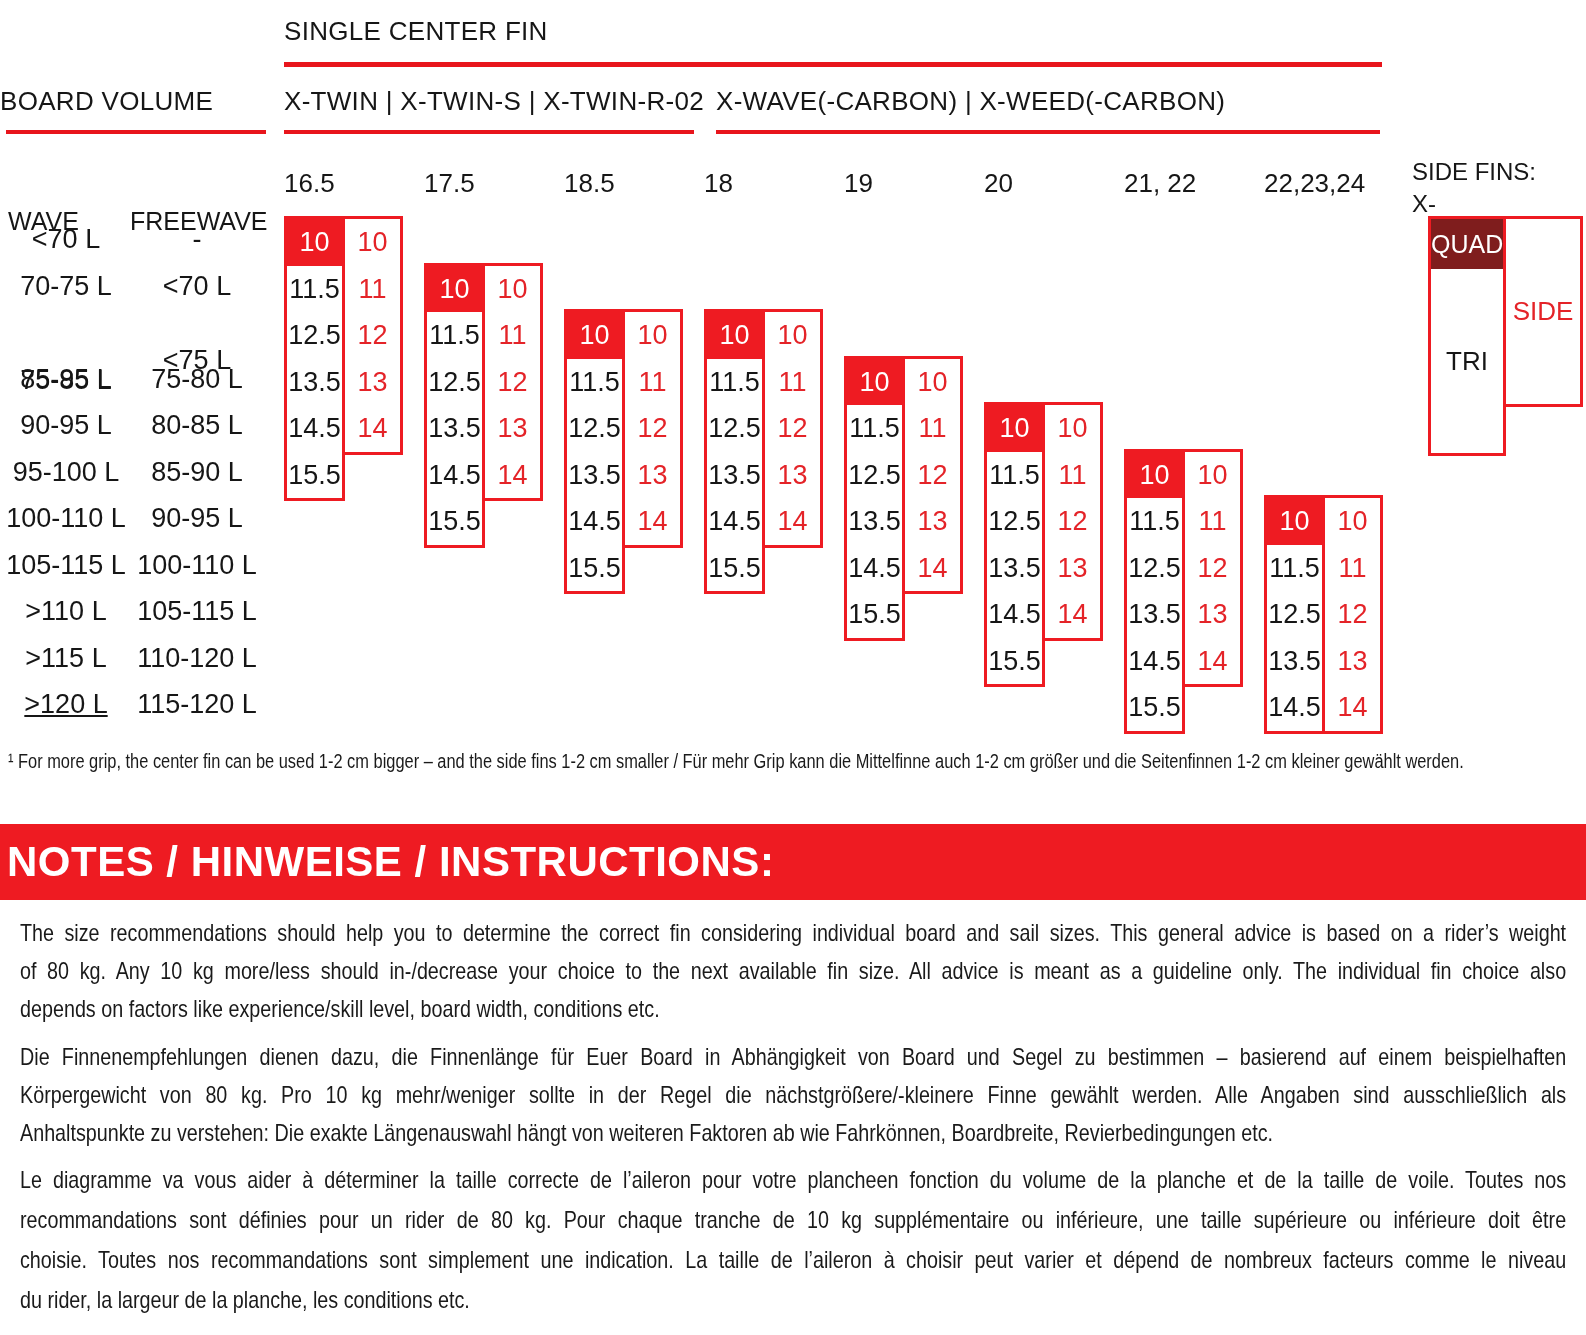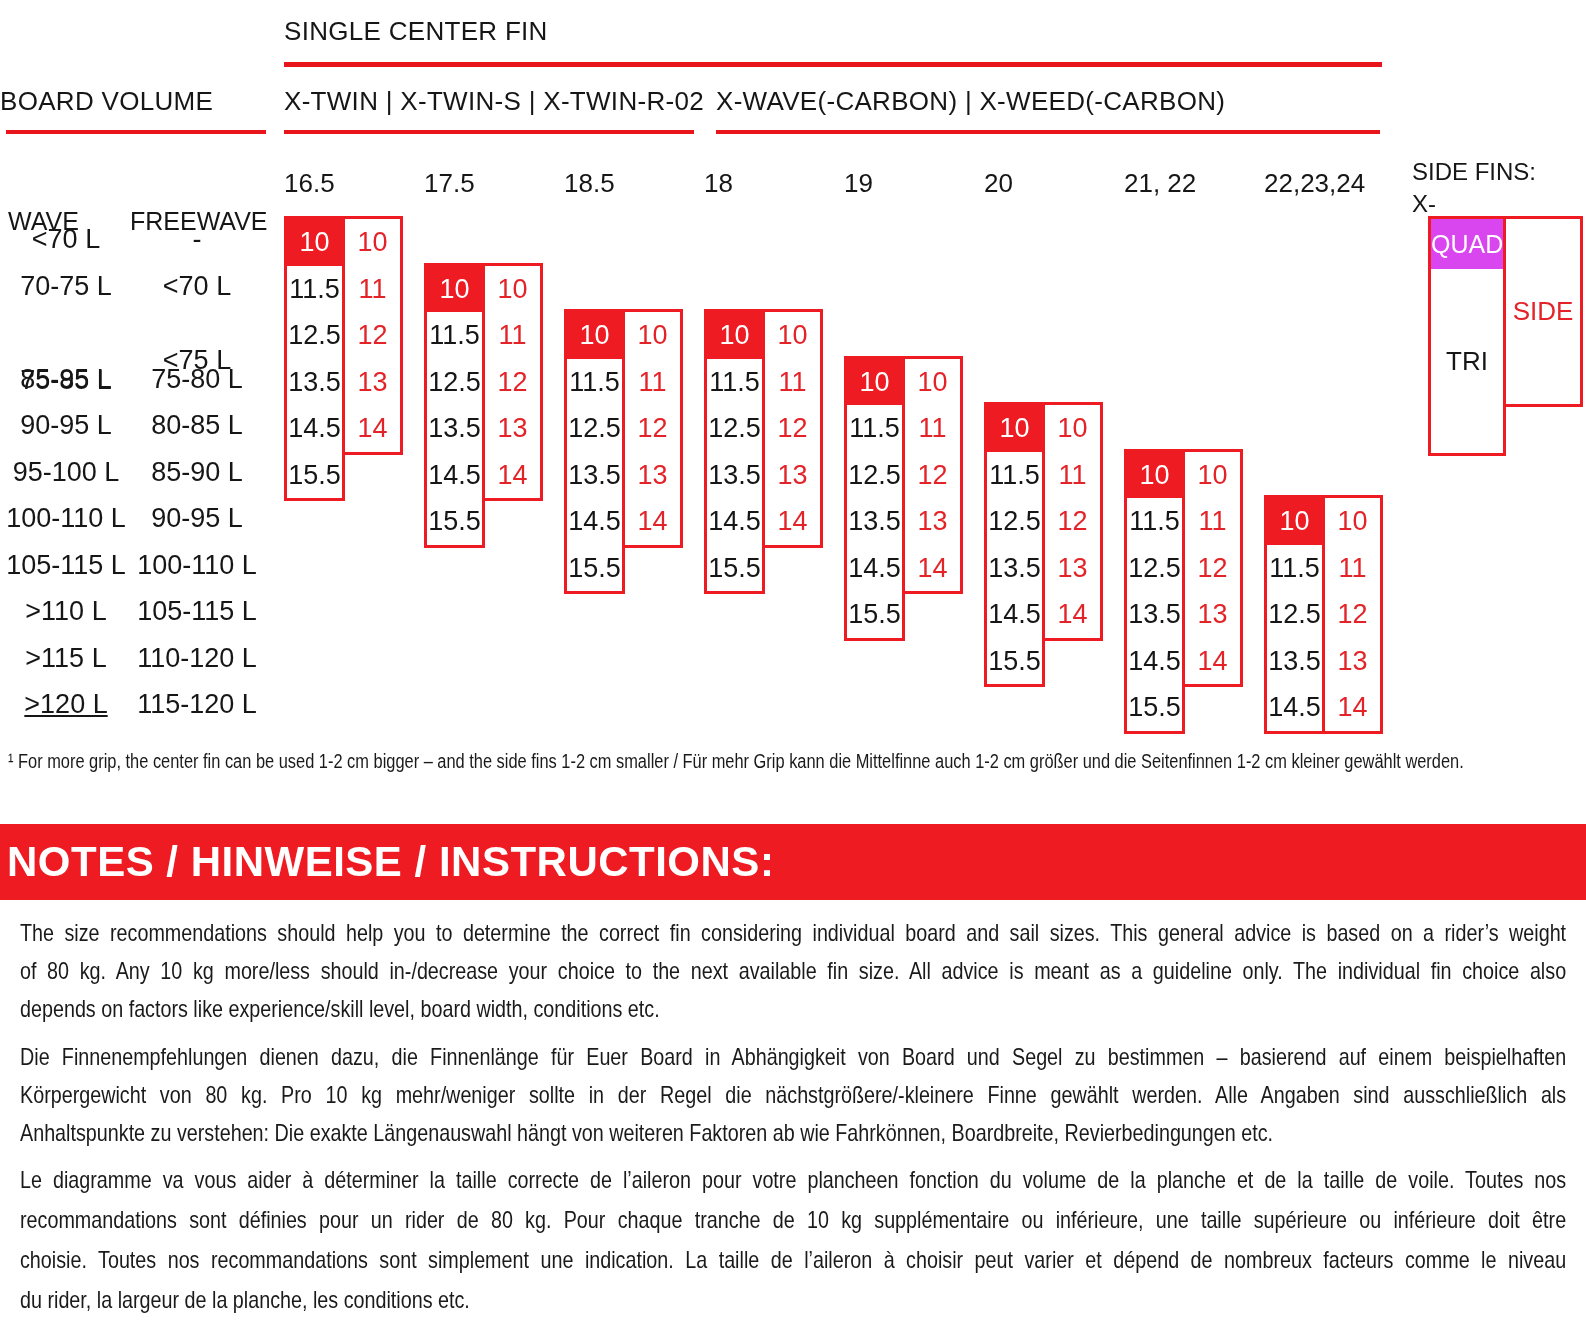--- a/index.html
+++ b/index.html
@@ -12,21 +12,21 @@
   .ctr{text-align:left;}
   .hdr-text{font-size:26px;letter-spacing:.3px;white-space:nowrap;}
   .redline{position:absolute;background:#e8151c;}
   .collabel{font-size:25px;margin-top:39px;}
   .saillabel{font-size:26px;}
   .rowlabel{font-size:27px;line-height:46.5px;height:46.5px;text-align:center;white-space:nowrap;}
   .finbox{position:absolute;box-sizing:border-box;border:3px solid #ee1b22;background:#ffffff;}
   .cell{height:46.5px;line-height:46.5px;text-align:center;font-size:27px;white-space:nowrap;overflow:visible;}
   .cell.hdrcell{background:#ee1b22;color:#ffffff;}
   .cell.sidecell{color:#e42328;}
-  .legend-quad{height:50px;line-height:50px;text-align:left;background:#d946ef;color:#ffffff;font-size:25px;}
+  .legend-quad{height:50px;line-height:50px;text-align:left;background:#7f1d1d;color:#ffffff;font-size:25px;}
   .legend-tri{height:184px;display:flex;align-items:center;justify-content:center;font-size:26px;color:#161616;}
   .legend-side{display:flex;align-items:center;justify-content:center;font-size:26px;color:#e42328;height:100%;}
   .sidefins{font-size:24px;}
   .footnote-wrap{position:absolute;left:8px;top:750px;width:1920px;transform:scaleX(.82);transform-origin:0 0;
     font-size:20px;white-space:nowrap;color:#1a1a1a;}
   .banner{position:absolute;left:0;top:824px;width:1586px;height:76px;background:#ee1b22;}
   .banner div{line-height:76px;text-align:left;color:#ffffff;font-weight:bold;font-size:42px;letter-spacing:.5px;white-space:nowrap;padding-left:7px;}
   .copy{position:absolute;left:20px;width:1880px;transform:scaleX(.8224);transform-origin:0 0;
     font-size:24px;color:#1a1a1a;}
   .copy .ln{text-align:justify;text-align-last:justify;}

